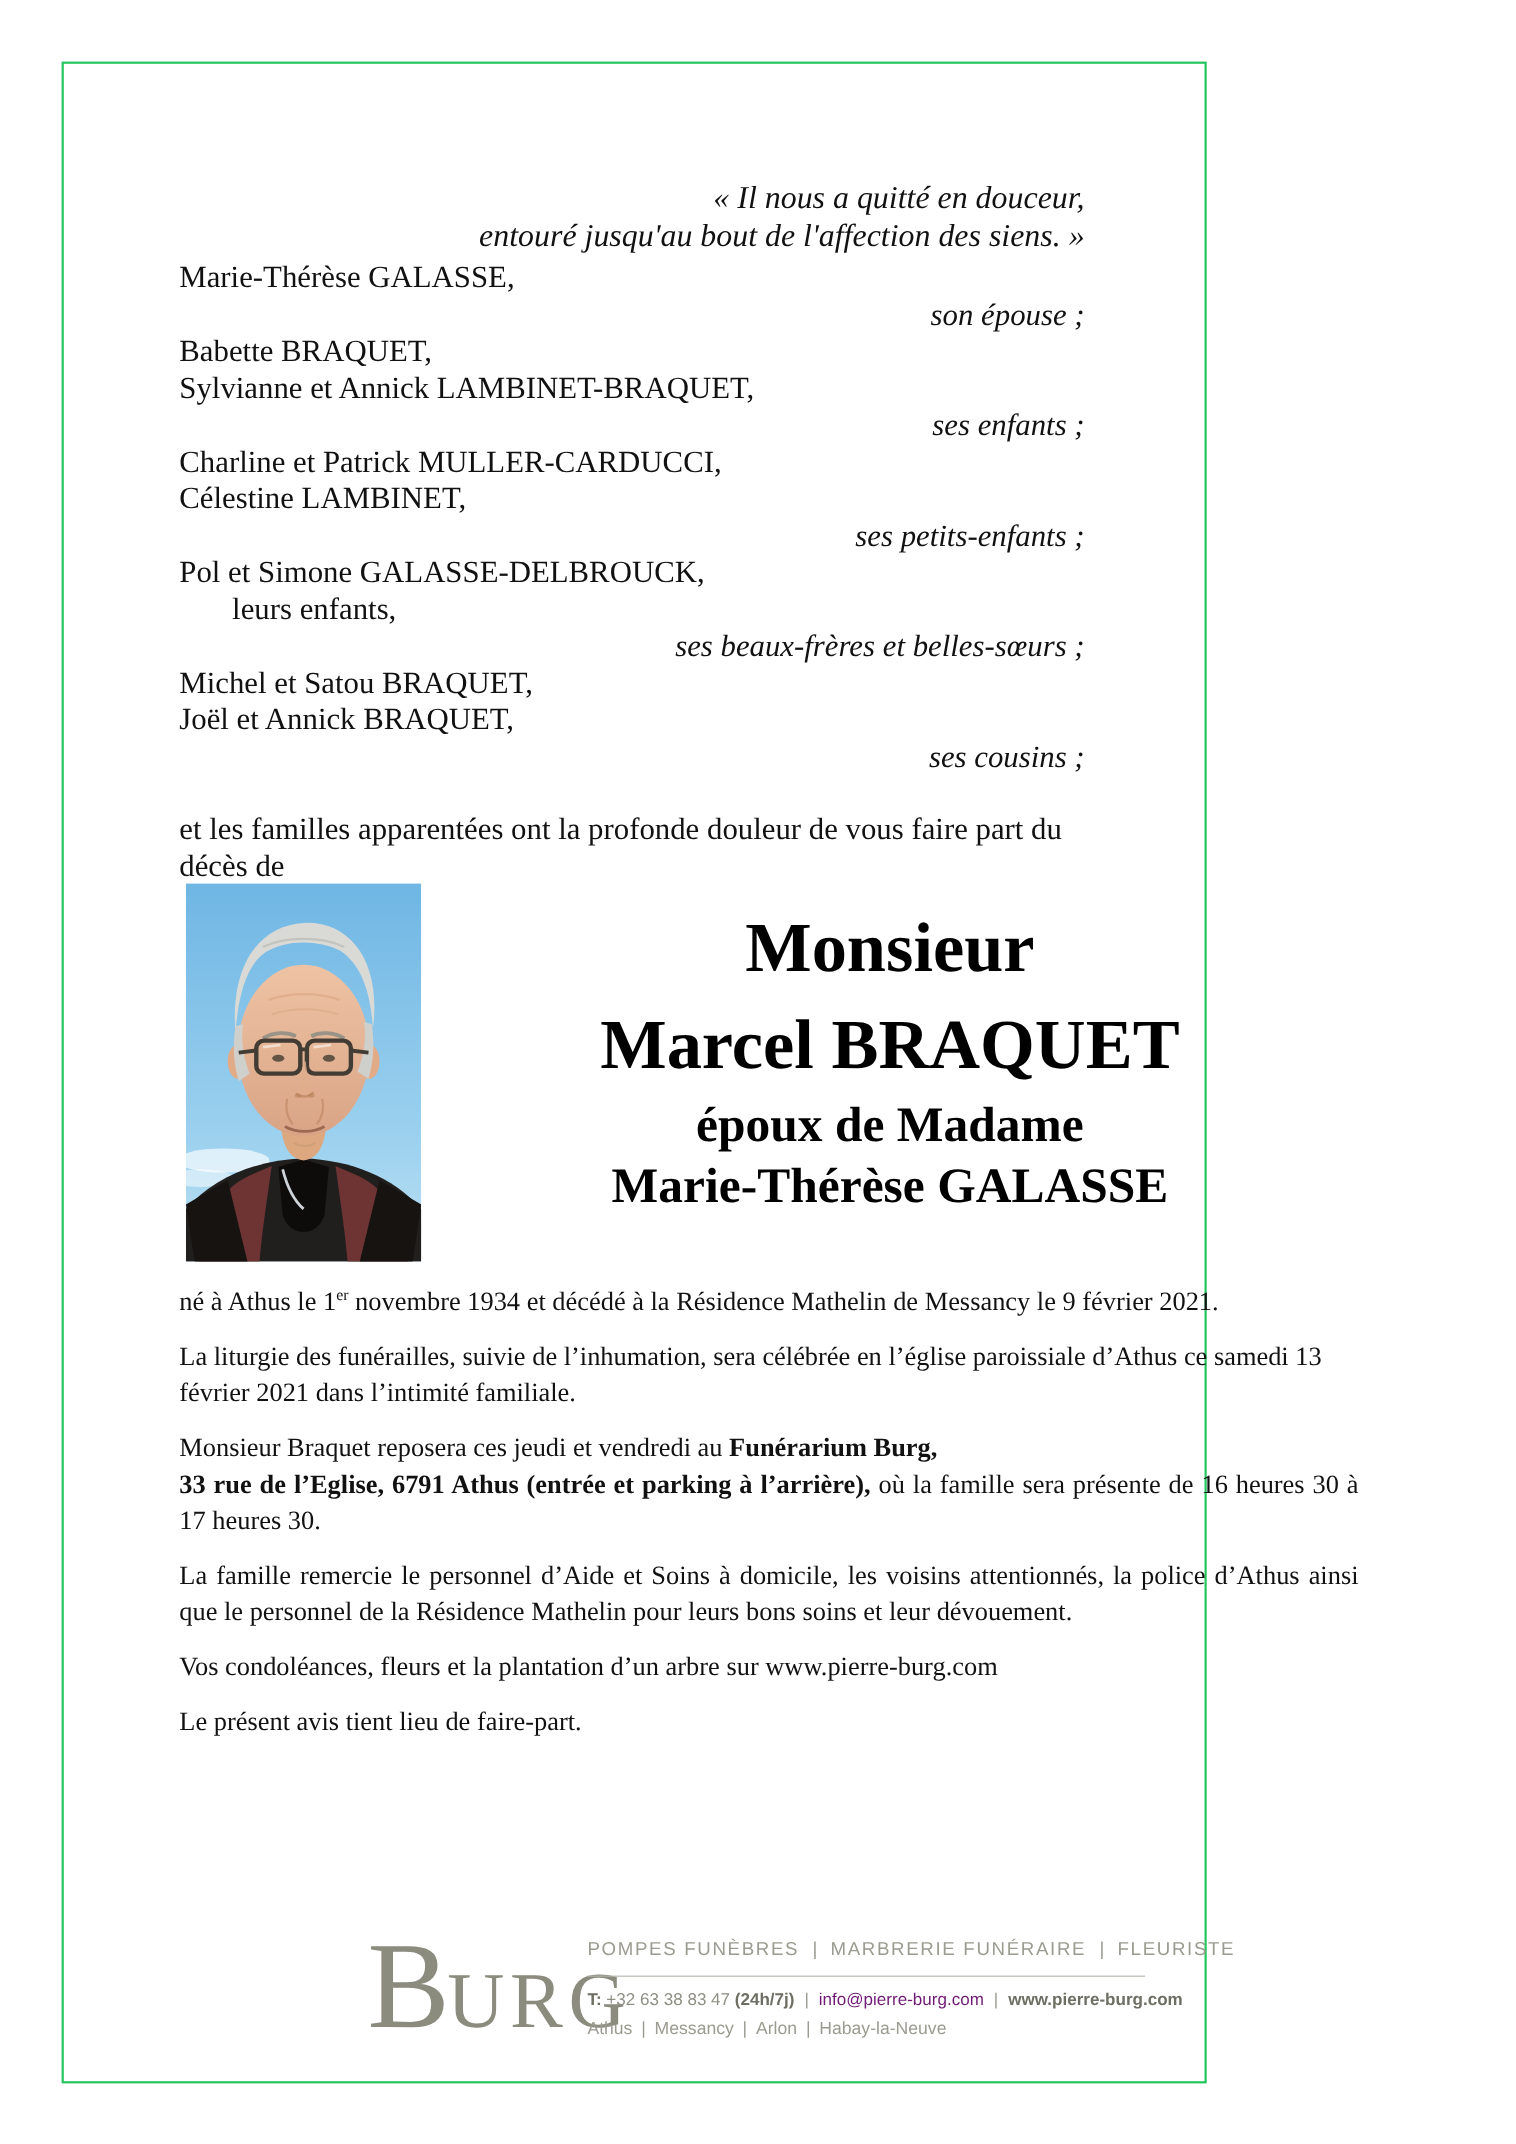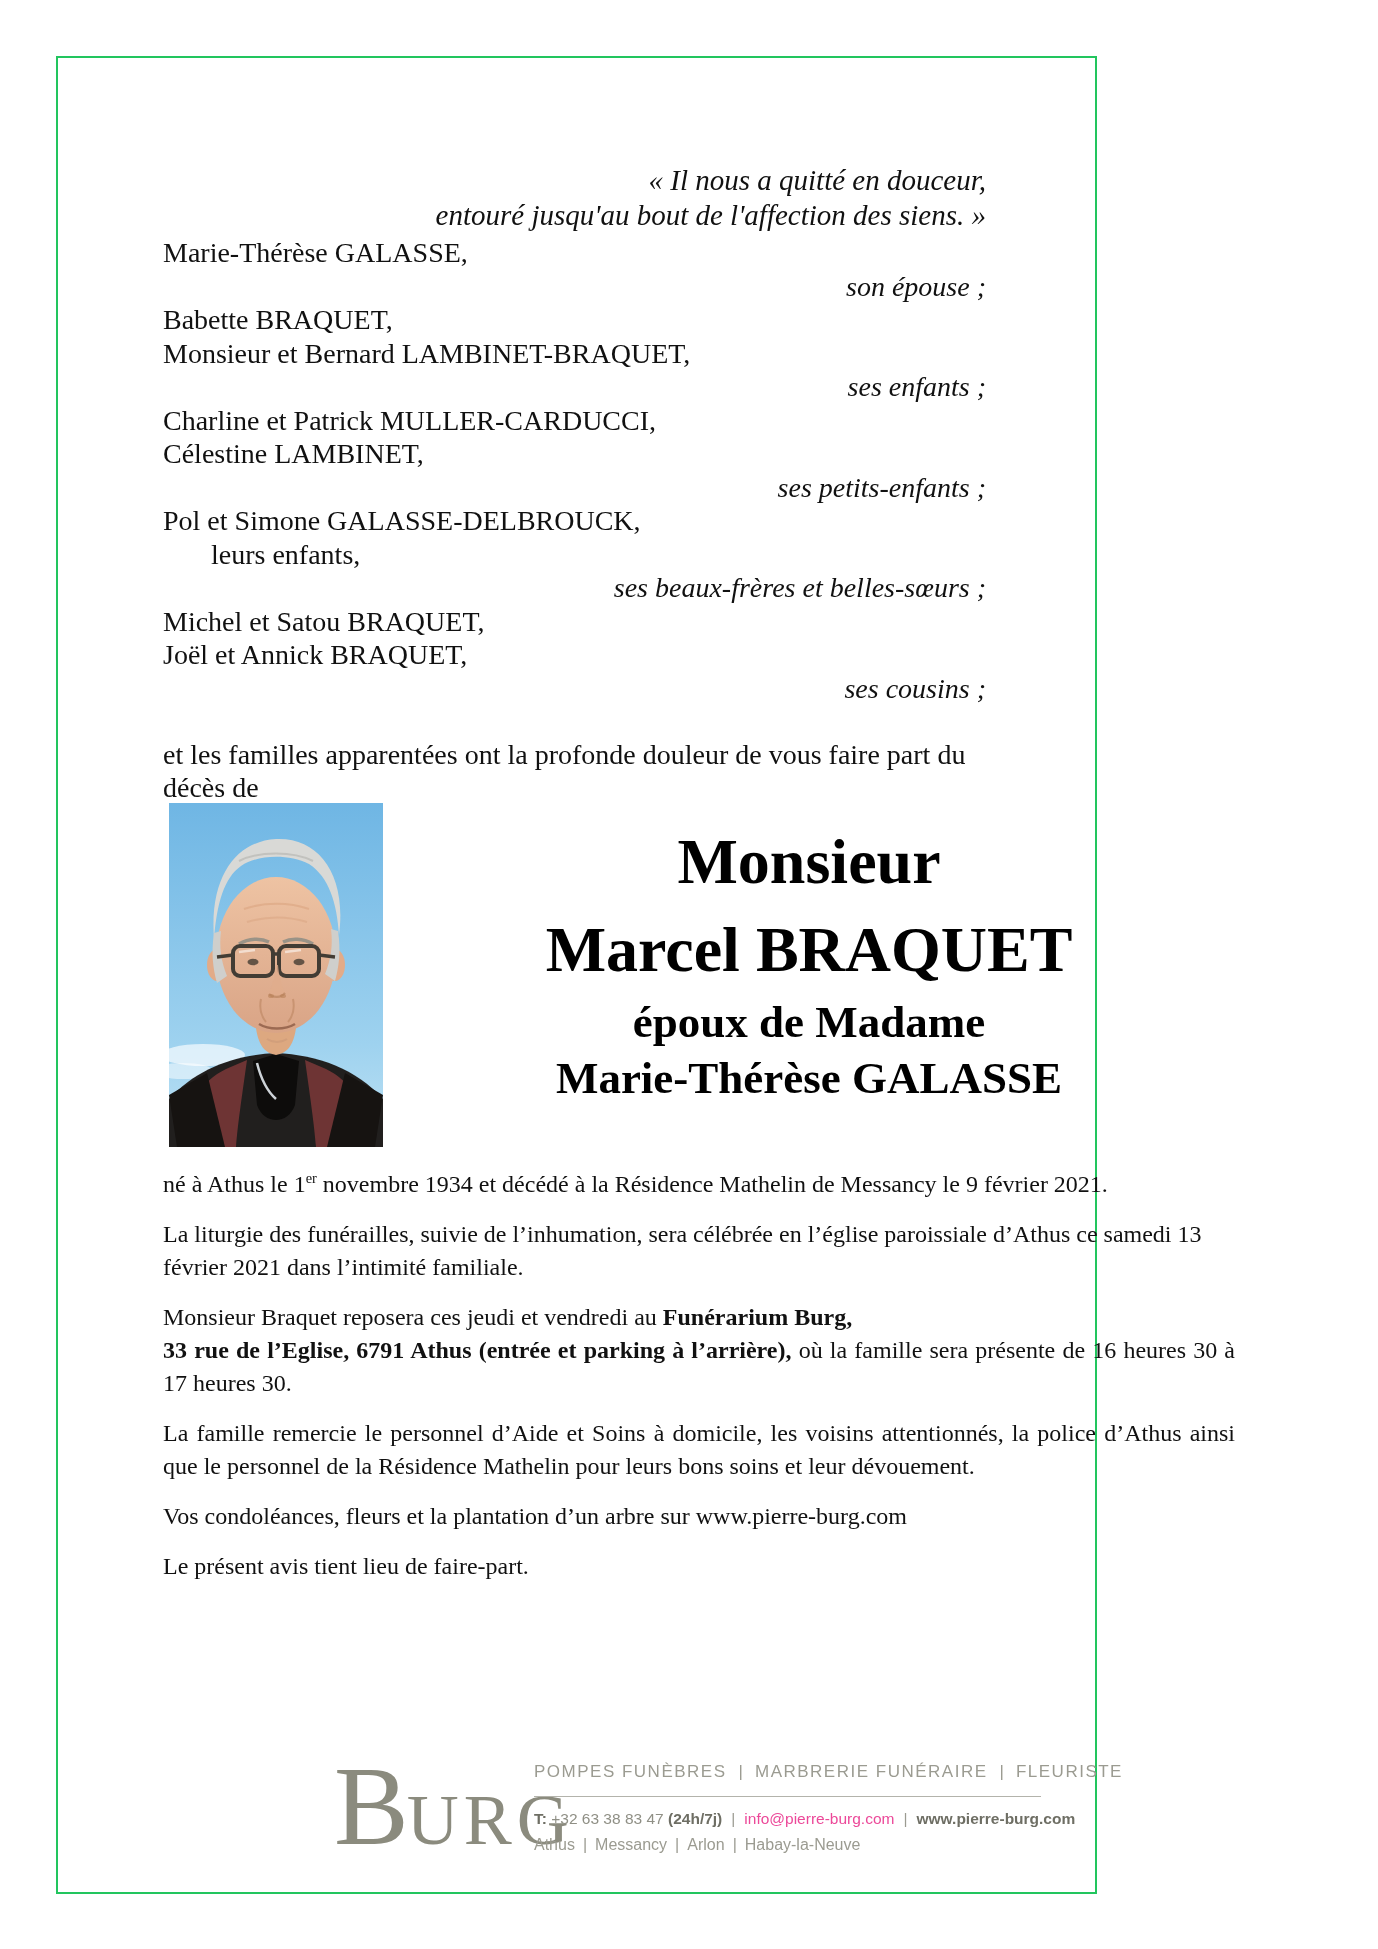--- a/index.html
+++ b/index.html
@@ -47,41 +47,41 @@
   .logo-rest{font-size:72px;line-height:1;letter-spacing:5px;margin-left:-2px;}
   .footer-text{
     position:absolute;left:476px;top:1703px;width:570px;
     font-family:"Liberation Sans","DejaVu Sans",sans-serif;
   }
   .services{font-size:17px;line-height:22px;letter-spacing:1.5px;color:#9b9b91;white-space:nowrap;}
   .services .divider{padding:0 12px;letter-spacing:0;color:#9b9b91;}
   .footer-rule{width:507px;height:0;border-top:1px solid #b3b3ab;margin-top:13px;}
   .contact{font-size:15.5px;line-height:20px;margin-top:12px;color:#8f8f85;white-space:nowrap;}
   .contact .strong{font-weight:bold;color:#6e6e64;}
-  .contact .light{color:#ec4899;}
+  .contact .light{color:#701a75;}
   .contact .divider{padding:0 9px;color:#9b9b91;}
   .cities{font-size:16px;line-height:20px;margin-top:6px;color:#9b9b91;white-space:nowrap;}
   .cities .divider{padding:0 8px;}
 </style>
 </head>
 <body>
 
 <div class="page">
   <div class="frame">
 
     <div class="quote">
       <div>« Il nous a quitté en douceur,</div>
       <div>entouré jusqu'au bout de l'affection des siens. »</div>
     </div>
 
     <div class="family">
       <div class="fam-line">Marie-Thérèse GALASSE,</div>
       <div class="fam-line right">son épouse ;</div>
       <div class="fam-line">Babette BRAQUET,</div>
-      <div class="fam-line">Monsieur et Bernard LAMBINET-BRAQUET,</div>
+      <div class="fam-line">Sylvianne et Annick LAMBINET-BRAQUET,</div>
       <div class="fam-line right">ses enfants ;</div>
       <div class="fam-line">Charline et Patrick MULLER-CARDUCCI,</div>
       <div class="fam-line">Célestine LAMBINET,</div>
       <div class="fam-line right">ses petits-enfants ;</div>
       <div class="fam-line">Pol et Simone GALASSE-DELBROUCK,</div>
       <div class="fam-line indent">leurs enfants,</div>
       <div class="fam-line right">ses beaux-frères et belles-sœurs ;</div>
       <div class="fam-line">Michel et Satou BRAQUET,</div>
       <div class="fam-line">Joël et Annick BRAQUET,</div>
       <div class="fam-line right">ses cousins ;</div>

